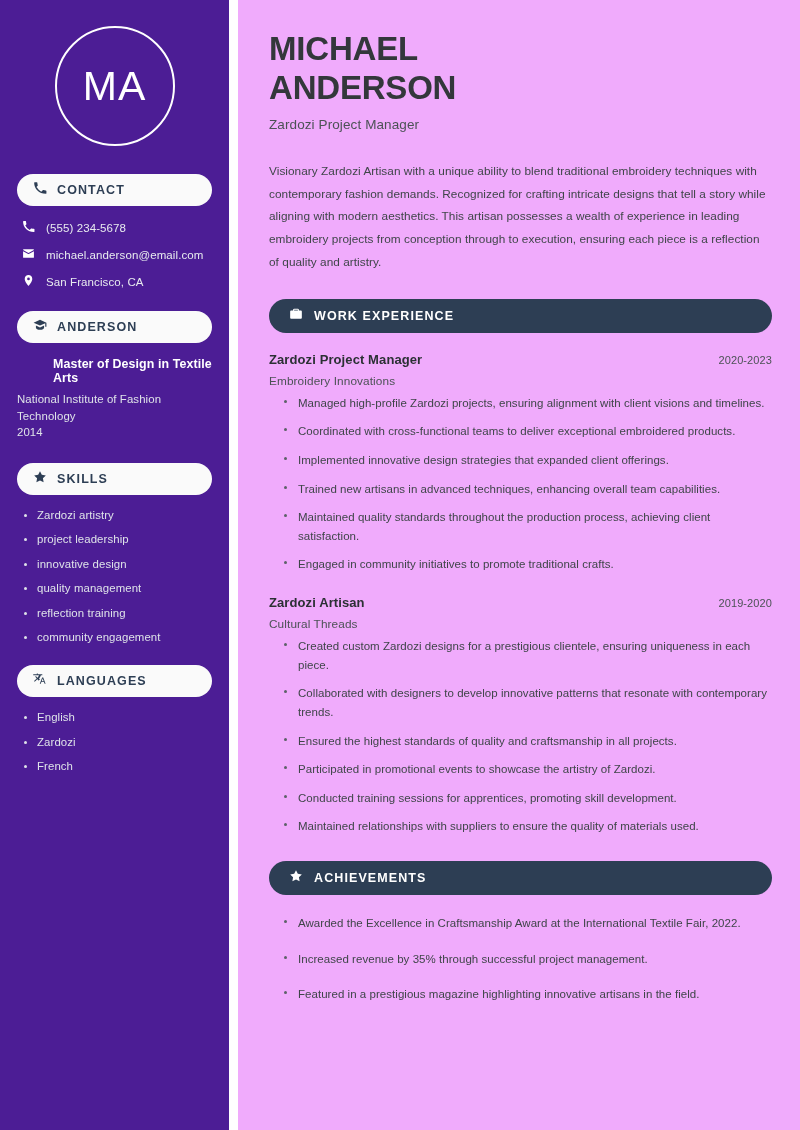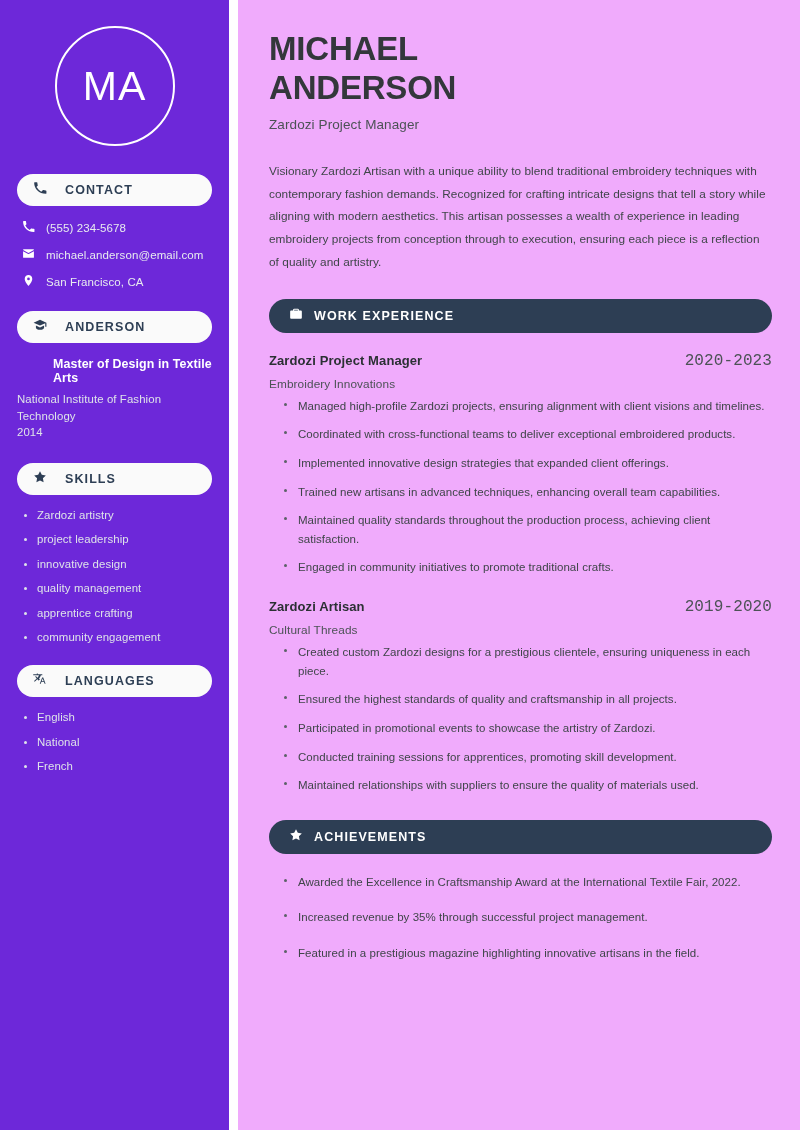--- a/index.html
+++ b/index.html
@@ -7,37 +7,37 @@
     width:800px; height:1130px;
     background:#ffffff;
     font-family:"Liberation Sans", sans-serif;
     -webkit-font-smoothing:antialiased;
   }
   .page { position:relative; width:800px; height:1130px; display:flex; background:#ffffff; }
 
   
   .sidebar {
     width:229px; flex:0 0 229px;
-    background:#6d28d9;
+    background:#4c1d95;
     padding:26px 17px 0 17px;
     color:#ffffff;
   }
   .monogram-wrap { display:flex; justify-content:center; margin-bottom:28px; }
   .monogram {
     width:120px; height:120px; border-radius:50%;
     border:2px solid #ffffff;
     display:flex; align-items:center; justify-content:center;
     font-size:41px; font-weight:400; letter-spacing:1px; color:#ffffff;
   }
   .pill {
     background:#fafafa; color:#2d3e54;
     border-radius:22px;
     height:32px;
     display:flex; align-items:center;
-    padding:0 16px; gap:18px;
+    padding:0 16px; gap:10px;
     margin-bottom:14px;
   }
   .pill .ttl { font-size:12.5px; font-weight:700; letter-spacing:1.1px; }
   .pill svg { width:14px; height:14px; fill:#2d3e54; flex:0 0 14px; }
   .sb-block { margin-bottom:22px; }
   .contact-row {
     display:flex; align-items:center; gap:11px;
     font-size:11.5px; color:#e8ebef; margin-bottom:12px; padding-left:5px;
     letter-spacing:.1px;
   }
@@ -68,21 +68,21 @@
   }
   .sec-bar {
     background:#2d3e54; border-radius:22px;
     height:34px; display:flex; align-items:center; gap:11px;
     padding:0 20px; margin:25px 0 19px 0;
   }
   .sec-bar svg { width:14px; height:14px; fill:#ffffff; flex:0 0 14px; }
   .sec-bar .ttl { color:#ffffff; font-size:12.5px; font-weight:700; letter-spacing:1.1px; }
   .job-head { display:flex; justify-content:space-between; align-items:baseline; }
   .job-title { font-size:13px; font-weight:700; color:#2b3034; letter-spacing:.1px; }
-  .job-date { font-size:16px; color:#4c5256; letter-spacing:.1px;font-family:Liberation Mono, monospace; }
+  .job-date { font-size:11px; color:#4c5256; letter-spacing:.1px; }
   .job-org { font-size:11.8px; color:#4c5256; margin-top:7px; letter-spacing:.1px; }
   ul.main-list { list-style:none; margin-top:6px; padding-left:15px; }
   ul.main-list li {
     position:relative; padding-left:14px;
     font-size:11.5px; color:#3f4549; line-height:1.62;
     margin-bottom:10px; letter-spacing:.04px;
   }
   ul.main-list li::before {
     content:""; position:absolute; left:0; top:6px;
     width:3px; height:3px; border-radius:50%; background:#5b6167;
@@ -161,37 +161,37 @@
               <path d="m12 2 3.1 6.3 6.9 1-5 4.9 1.2 6.8L12 17.8 5.8 21l1.2-6.8-5-4.9 6.9-1L12 2z"></path>
             </svg>
         </span>
         <span class="ttl">SKILLS</span>
       </div>
       <ul class="sb-list">
         <li>Zardozi artistry</li>
         <li>project leadership</li>
         <li>innovative design</li>
         <li>quality management</li>
-        <li>apprentice crafting</li>
+        <li>reflection training</li>
         <li>community engagement</li>
       </ul>
     </div>
 
     <div class="sb-block">
       <div class="pill">
         <span>
           <svg viewBox="0 0 24 24">
               <path d="M11.9 10.5 9.6 8.2l.03-.03c1.6-1.78 2.73-3.83 3.4-6h2.67V.4H7.33V-1.2H5.47V.4H-1.2v1.77h10.6c-.62 1.78-1.6 3.47-2.93 4.94C5.6 6.17 4.87 5.1 4.27 4H2.4c.72 1.6 1.7 3.12 2.93 4.5L.33 13.03l1.27 1.27L6.4 9.5l3 3 .5-2zM17.4 6.4h-2L11 18h1.85l1.1-3.1h4.9L20 18h1.85L17.4 6.4zm-2.87 7 1.87-5 1.87 5h-3.74z" transform="translate(1.5 3.5) scale(0.92)"></path>
             </svg>
         </span>
         <span class="ttl">LANGUAGES</span>
       </div>
       <ul class="sb-list">
         <li>English</li>
-        <li>National</li>
+        <li>Zardozi</li>
         <li>French</li>
       </ul>
     </div>
   </aside>
 
   <div class="gap"></div>
 
   <main class="main">
 
     <h1 class="name">
@@ -227,20 +227,21 @@
     </div>
 
     <div class="job-block">
       <div class="job-head">
         <span class="job-title">Zardozi Artisan</span>
         <span class="job-date">2019-2020</span>
       </div>
       <div class="job-org">Cultural Threads</div>
       <ul class="main-list">
         <li>Created custom Zardozi designs for a prestigious clientele, ensuring uniqueness in each piece.</li>
+        <li>Collaborated with designers to develop innovative patterns that resonate with contemporary trends.</li>
         <li>Ensured the highest standards of quality and craftsmanship in all projects.</li>
         <li>Participated in promotional events to showcase the artistry of Zardozi.</li>
         <li>Conducted training sessions for apprentices, promoting skill development.</li>
         <li>Maintained relationships with suppliers to ensure the quality of materials used.</li>
       </ul>
     </div>
 
     <div class="sec-bar">
       <span>
         <svg viewBox="0 0 24 24">

